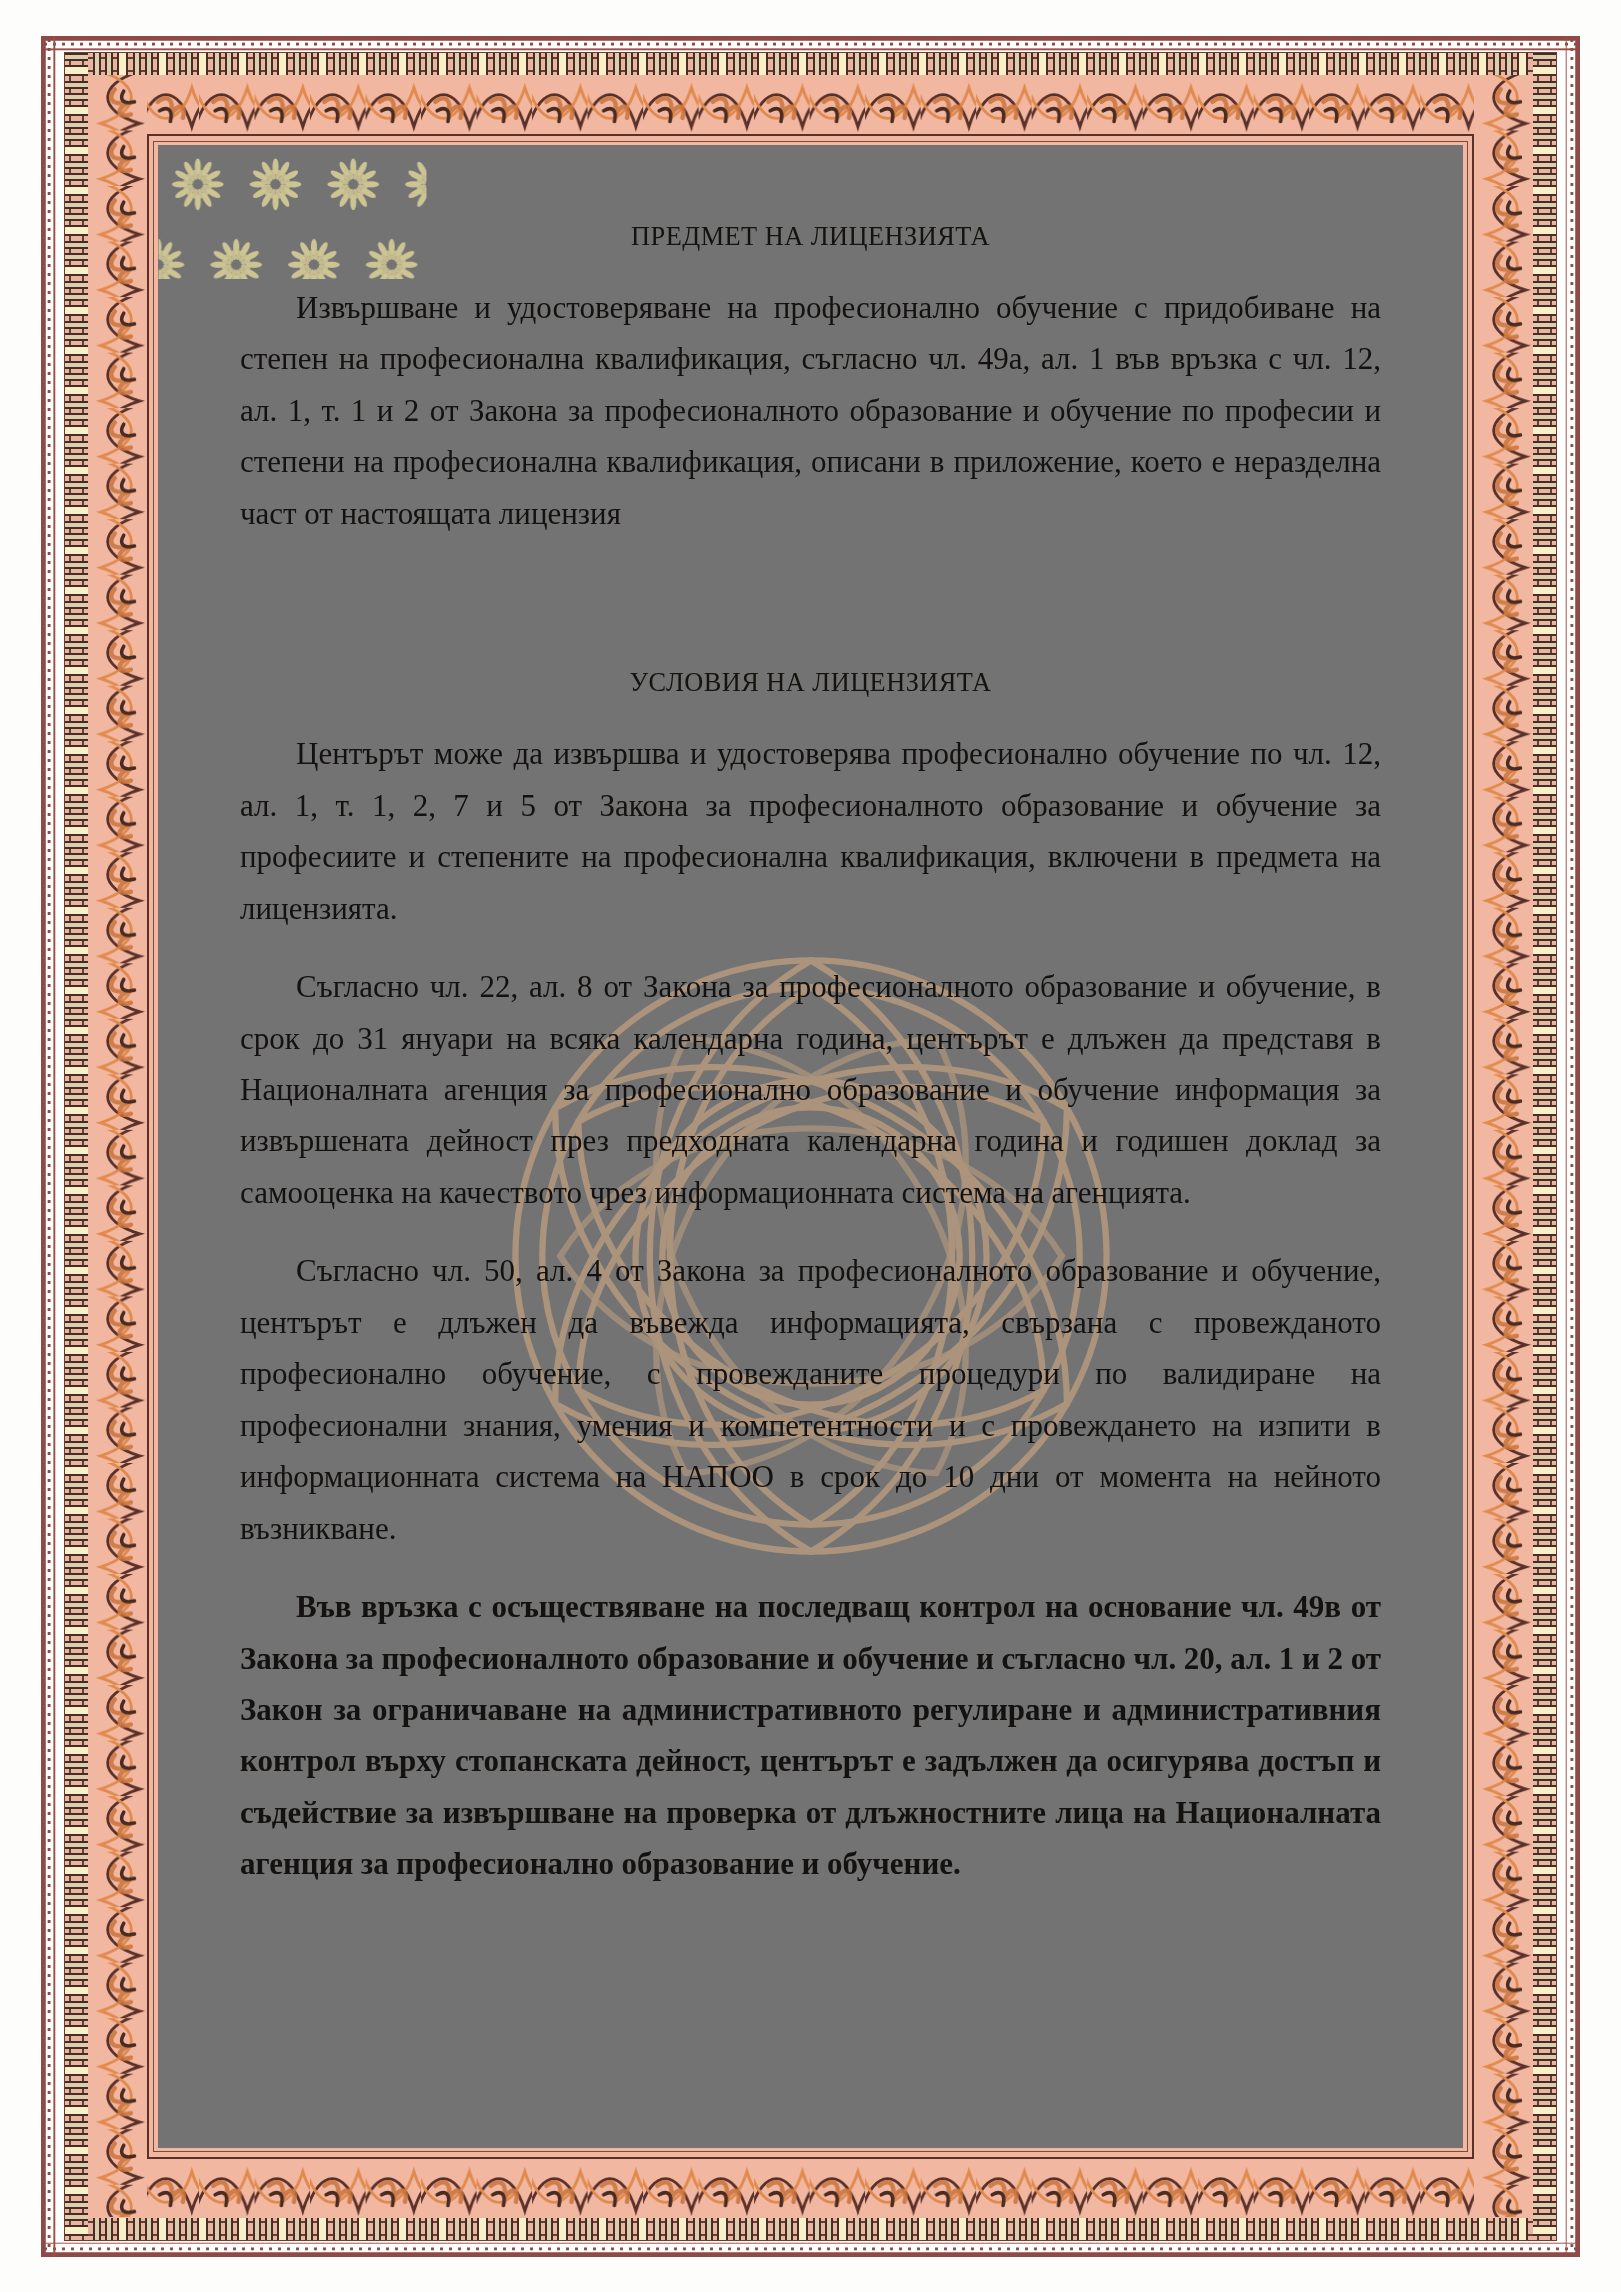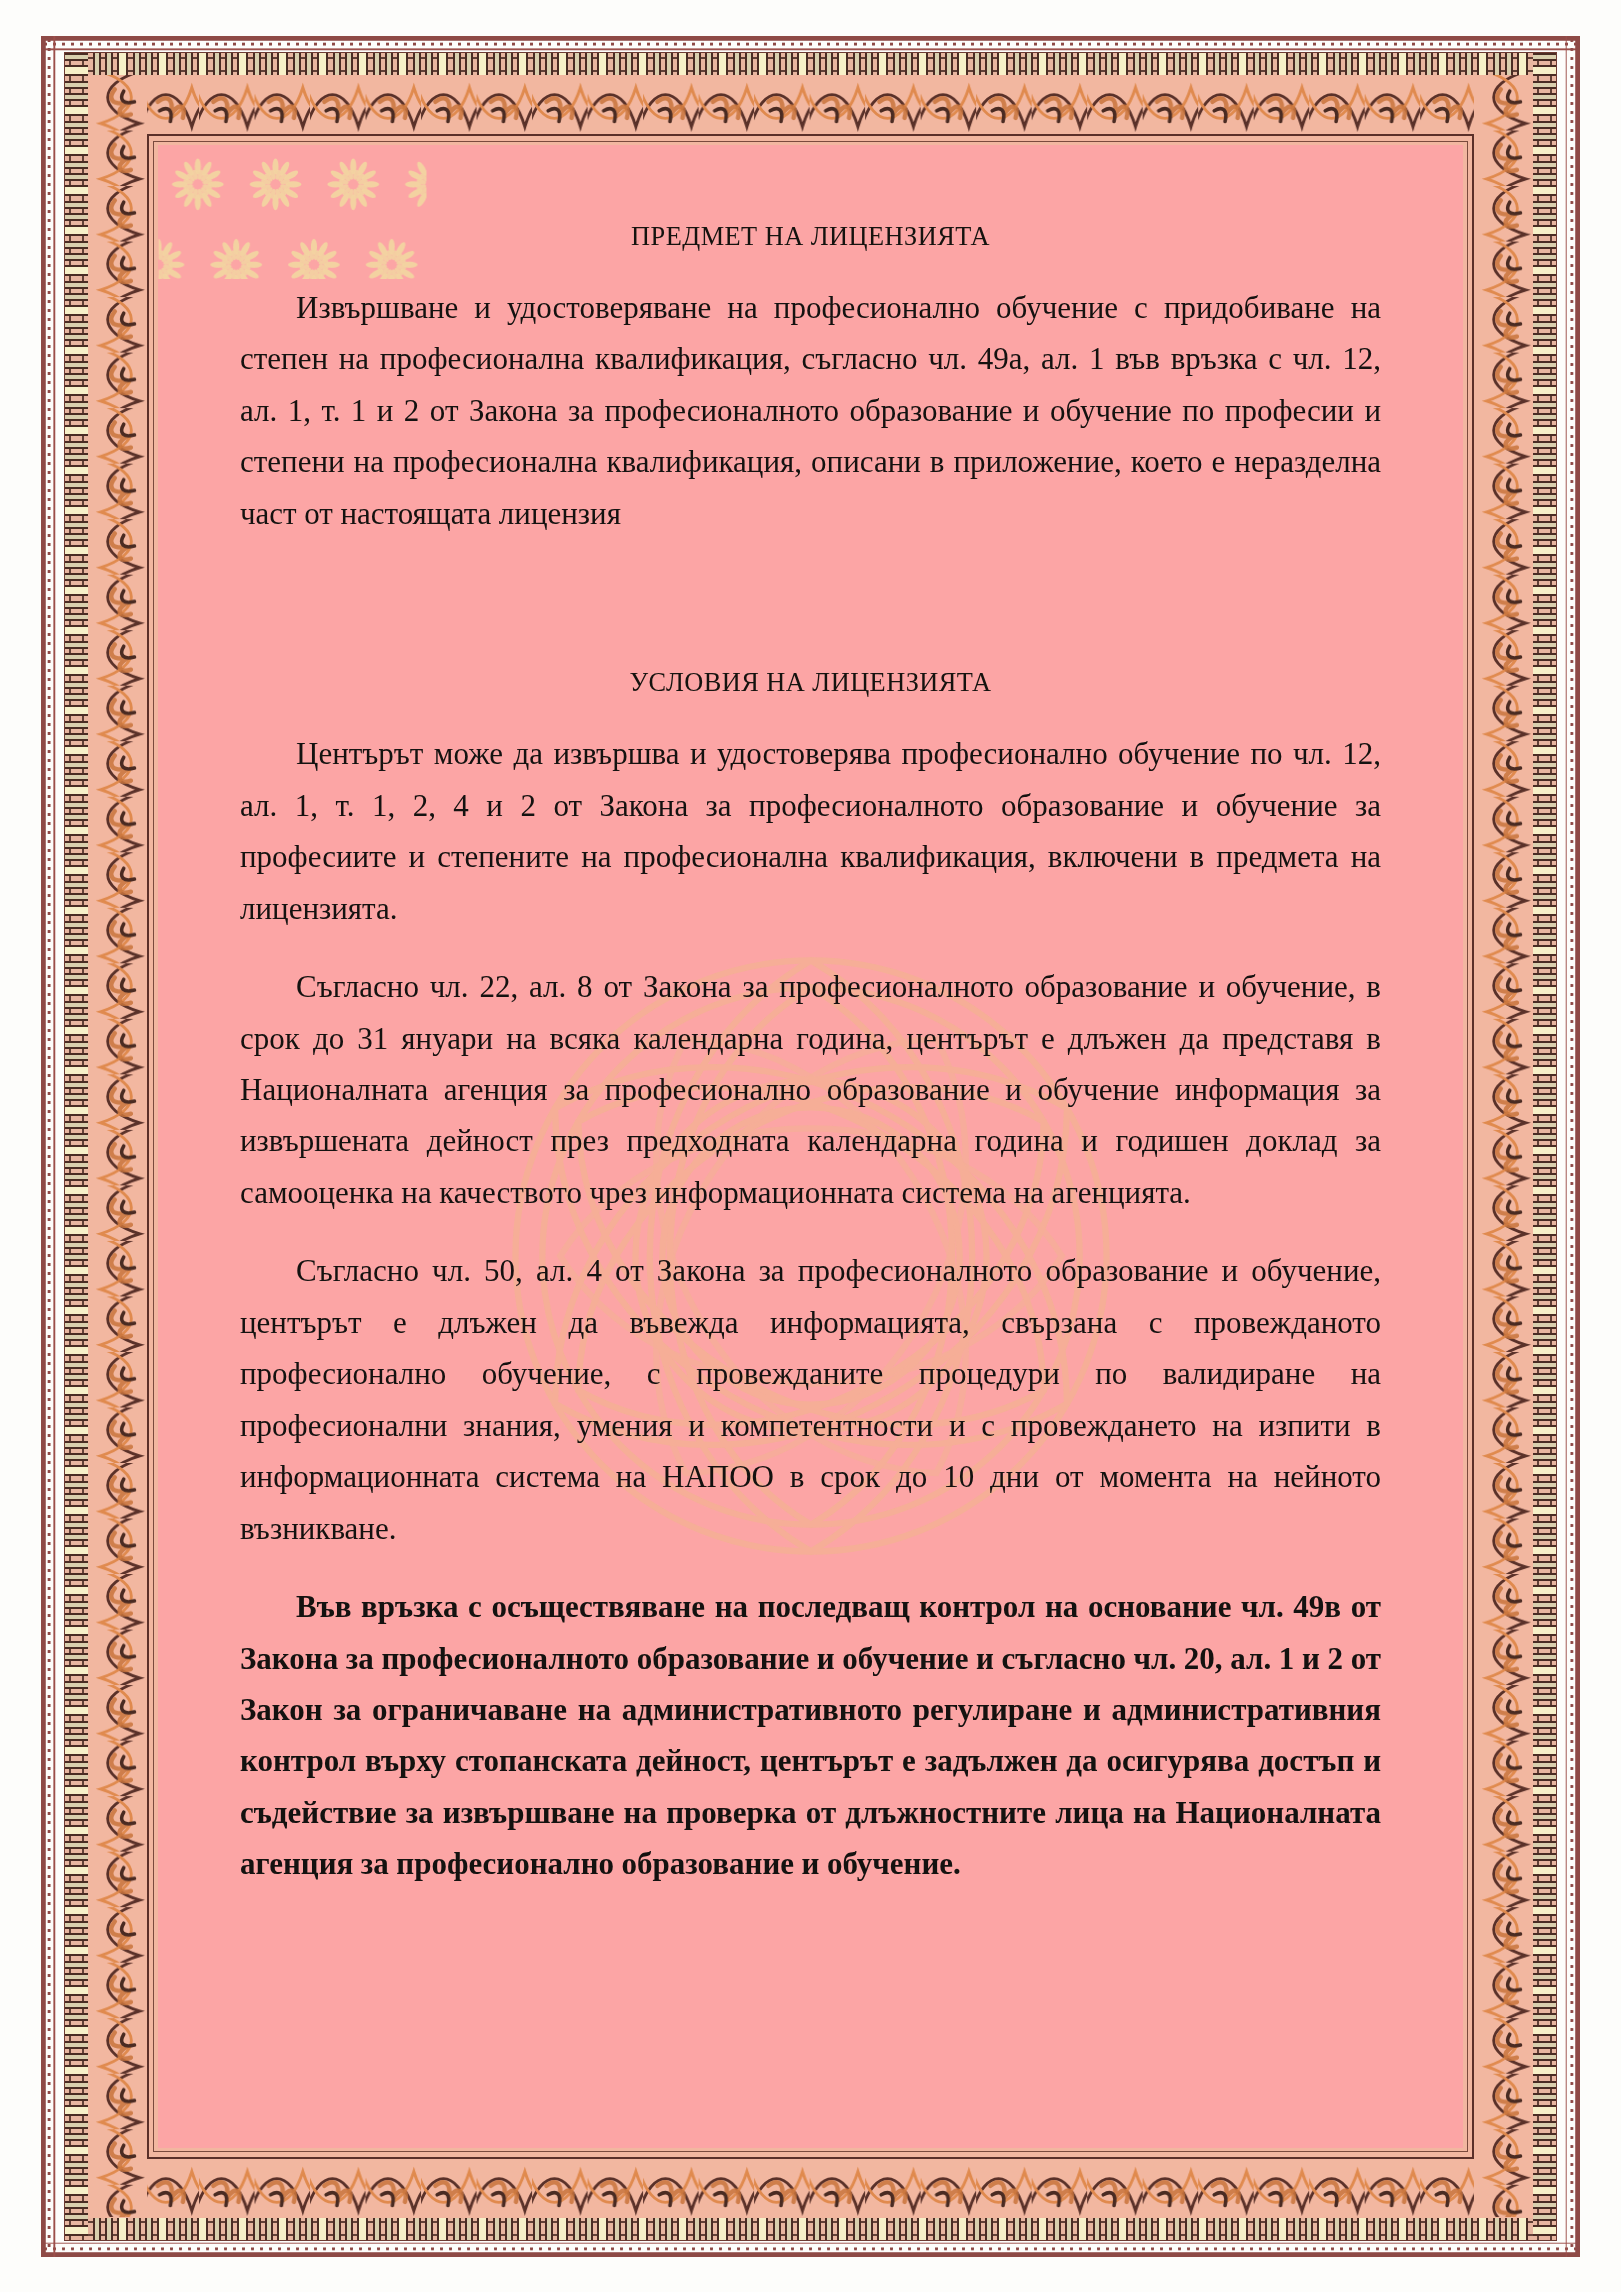--- a/index.html
+++ b/index.html
@@ -180,21 +180,21 @@
     box-sizing: border-box;
   }
 
   
   .field {
     position: absolute;
     left: 158px;
     top: 145px;
     right: 158px;
     bottom: 145px;
-    background: #fca5a5;
+    background: #737373;
     overflow: hidden;
     box-sizing: border-box;
   }
 
   
   .rosettes {
     position: absolute;
     left: 0; top: 0; right: 0; bottom: 0;
     opacity: 0.72;
     pointer-events: none;
@@ -390,21 +390,21 @@
     <div class="content">
 
       <h2 class="section-title">ПРЕДМЕТ НА ЛИЦЕНЗИЯТА</h2>
 
       <p class="para">Извършване и удостоверяване на професионално обучение с придобиване на степен на професионална квалификация, съгласно чл. 49а, ал. 1 във връзка с чл. 12, ал. 1, т. 1 и 2 от Закона за професионалното образование и обучение по професии и степени на професионална квалификация, описани в приложение, което е неразделна част от настоящата лицензия</p>
 
       <div class="block-gap"></div>
 
       <h2 class="section-title">УСЛОВИЯ НА ЛИЦЕНЗИЯТА</h2>
 
-      <p class="para">Центърът може да извършва и удостоверява професионално обучение по чл. 12, ал. 1, т. 1, 2, 4 и 2 от Закона за професионалното образование и обучение за професиите и степените на професионална квалификация, включени в предмета на лицензията.</p>
+      <p class="para">Центърът може да извършва и удостоверява професионално обучение по чл. 12, ал. 1, т. 1, 2, 7 и 5 от Закона за професионалното образование и обучение за професиите и степените на професионална квалификация, включени в предмета на лицензията.</p>
 
       <p class="para">Съгласно чл. 22, ал. 8 от Закона за професионалното образование и обучение, в срок до 31 януари на всяка календарна година, центърът е длъжен да представя в Националната агенция за професионално образование и обучение информация за извършената дейност през предходната календарна година и годишен доклад за самооценка на качеството чрез информационната система на агенцията.</p>
 
       <p class="para">Съгласно чл. 50, ал. 4 от Закона за професионалното образование и обучение, центърът е длъжен да въвежда информацията, свързана с провежданото професионално обучение, с провежданите процедури по валидиране на професионални знания, умения и компетентности и с провеждането на изпити в информационната система на НАПОО в срок до 10 дни от момента на нейното възникване.</p>
 
       <p class="para">Във връзка с осъществяване на последващ контрол на основание чл. 49в от Закона за професионалното образование и обучение и съгласно чл. 20, ал. 1 и 2 от Закон за ограничаване на административното регулиране и административния контрол върху стопанската дейност, центърът е задължен да осигурява достъп и съдействие за извършване на проверка от длъжностните лица на Националната агенция за професионално образование и обучение.</p>
 
     </div>
   </div>
 </div>

